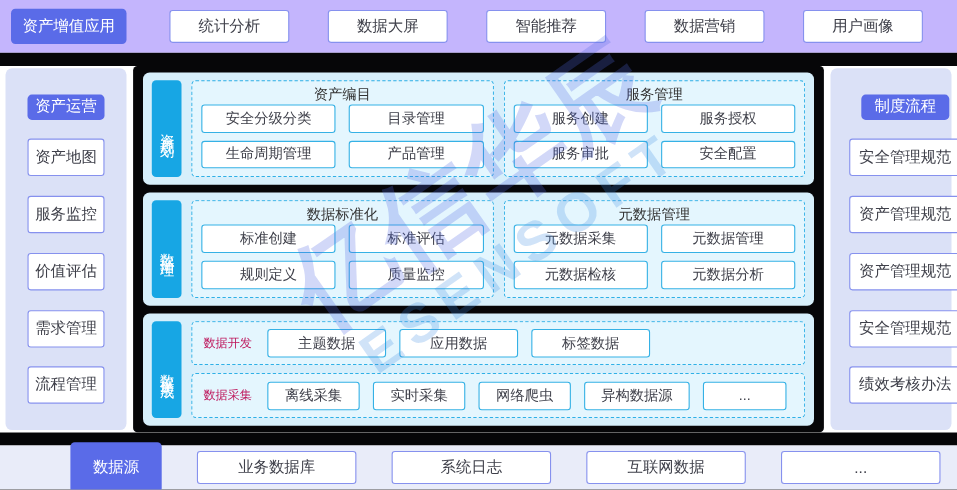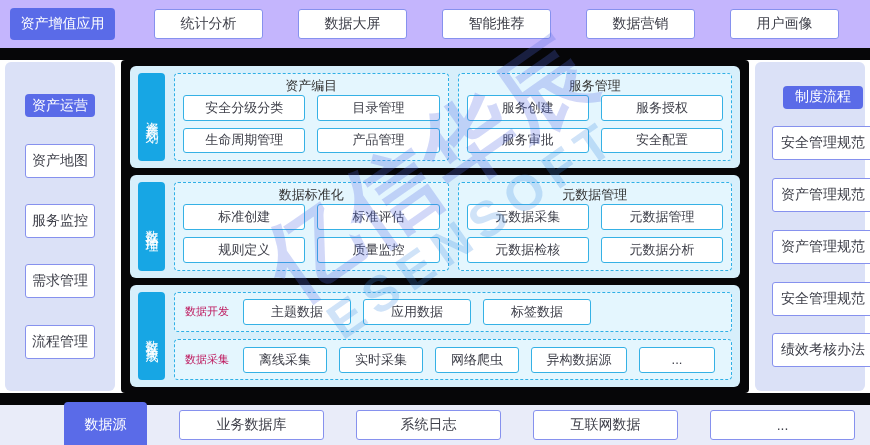--- a/index.html
+++ b/index.html
@@ -110,20 +110,21 @@
   </div>
 
   <div class="band"></div>
 
   <div class="main-row">
 
     <aside class="side left">
       <div class="tag">资产运营</div>
       <button class="btn">资产地图</button>
       <button class="btn">服务监控</button>
+      <button class="btn">价值评估</button>
       <button class="btn">需求管理</button>
       <button class="btn">流程管理</button>
     </aside>
 
     <div class="center">
 
       <section class="sec">
         <div class="vtag">资产规划</div>
         <div class="group">
           <div class="gtitle">资产编目</div>

